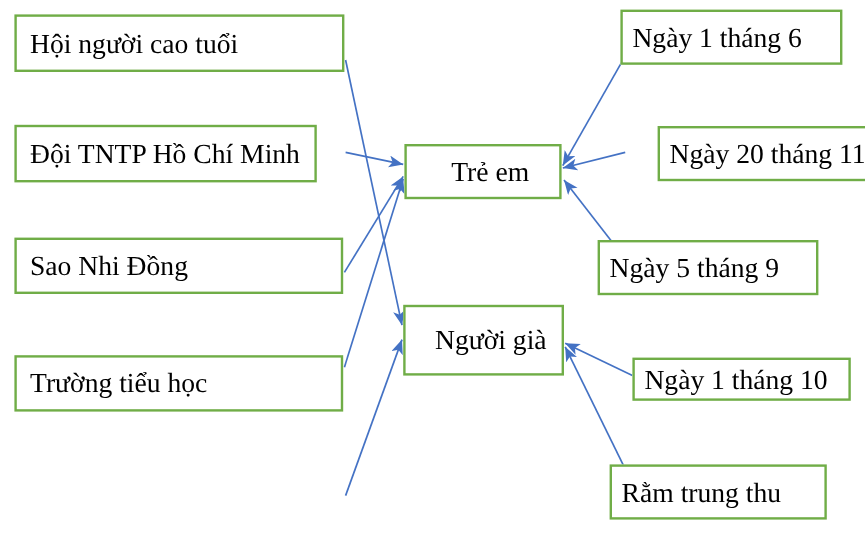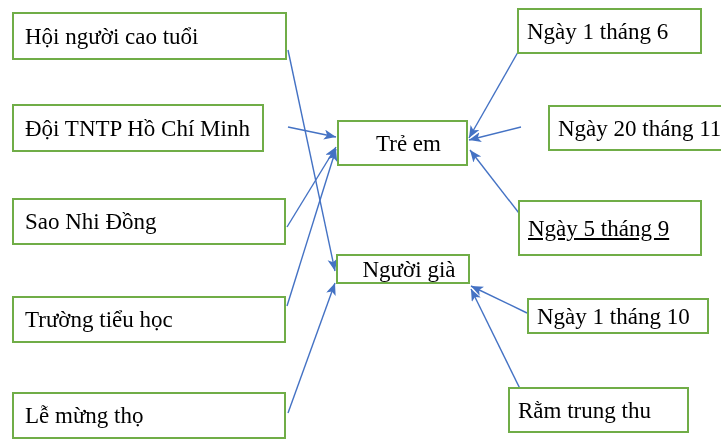--- a/index.html
+++ b/index.html
@@ -51,29 +51,28 @@
     </svg>
 
   <div class="box side" style="left:12px;top:12px;width:275px;height:48px;">Hội người cao tuổi</div>
 
   <div class="box side" style="left:12px;top:104px;width:252px;height:48px;">Đội TNTP Hồ Chí Minh</div>
 
   <div class="box side" style="left:12px;top:296px;width:274px;height:47px;">Trường tiểu học</div>
 
   <div class="box side" style="left:12px;top:198px;width:274px;height:47px;">Sao Nhi Đồng</div>
 
-  <div class="box side" style="left:12px;top:392px;width:274px;height:47px;">Lễ mừng thọ</div>
 
   <div class="box center" style="left:337px;top:120px;width:131px;height:46px;">Trẻ em</div>
 
-  <div class="box center" style="left:336px;top:254px;width:134px;height:30px;">Người già</div>
+  <div class="box center" style="left:336px;top:254px;width:134px;height:59px;">Người già</div>
 
   <div class="box side right" style="left:517px;top:8px;width:185px;height:46px;">Ngày 1 tháng 6</div>
 
   <div class="box side right" style="left:548px;top:105px;width:201px;height:46px;">Ngày 20 tháng 11</div>
 
-  <div class="box side right" style="left:518px;top:200px;width:184px;height:56px;text-decoration:underline;">Ngày 5 tháng 9</div>
+  <div class="box side right" style="left:498px;top:200px;width:184px;height:46px;">Ngày 5 tháng 9</div>
 
   <div class="box side right" style="left:527px;top:298px;width:182px;height:36px;">Ngày 1 tháng 10</div>
 
   <div class="box side right" style="left:508px;top:387px;width:181px;height:46px;">Rằm trung thu</div>
 
 </div>
 
 </body></html>

